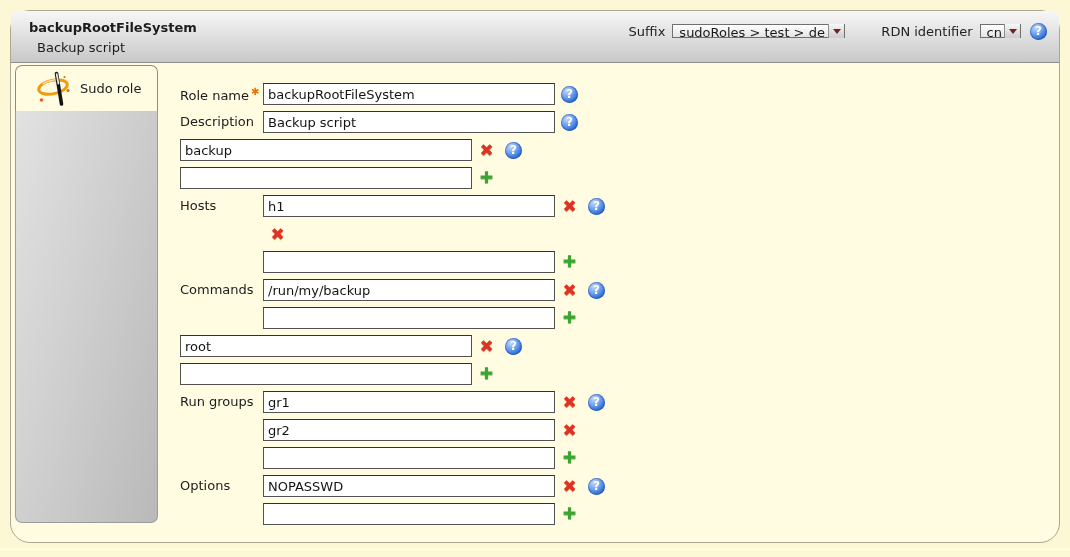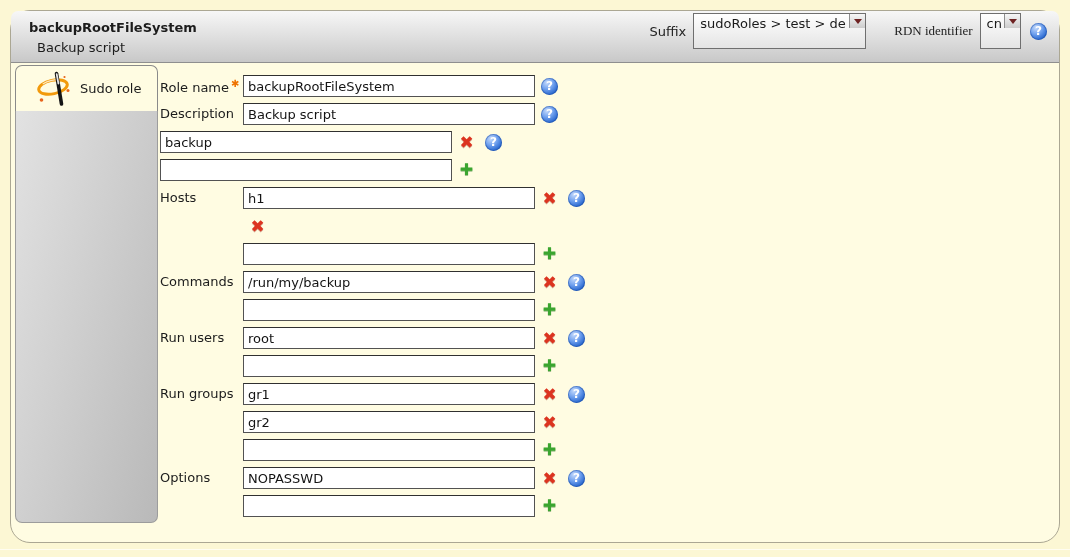--- a/index.html
+++ b/index.html
@@ -23,23 +23,23 @@
     background:linear-gradient(#f7f7f7,#c8c8c8);
     border-bottom:1px solid #8f8f8f;
     border-radius:7px 7px 0 0;
     display:flex; justify-content:space-between;
     padding:7px 12px 0 18px;
   }
   .title { font-weight:bold; margin-top:2px; }
   .subtitle { margin-left:8px; margin-top:5px; }
   .header-right { display:flex; align-items:center; height:24px; margin-top:1px; white-space:nowrap; }
   .hlabel { margin-right:7px; color:#222; }
-  .rdn-label { margin-left:28px;font-family:Liberation Serif, serif; }
+  .rdn-label { margin-left:36px; }
   .select {
-    display:inline-flex; align-items:flex-start; height:36px;
+    display:inline-flex; align-items:center; height:14px;
     border:1px solid #6f6f6f;
     background:linear-gradient(#ffffff,#e4e4e4);
     cursor:default;
   }
   .select-text { padding:2px 2px 0 6px; overflow:hidden; white-space:nowrap; color:#1a1a1a; }
   .select-wide .select-text { width:155px; }
   .select-btn {
     width:16px; border-left:1px solid #8f8f8f;
     background:linear-gradient(#f7f7f7,#cccccc);
     display:flex; align-items:center; justify-content:center;
@@ -75,21 +75,21 @@
     display:flex; align-items:center; gap:9px;
     padding-left:21px; cursor:pointer;
   }
   .sidebar-body {
     height:412px;
     background:linear-gradient(105deg,#e2e2e2,#b9b9b9);
     border:1px solid #9c9c9c; border-top:none;
     border-radius:0 0 7px 7px;
   }
   
-  .form { padding-top:12px; margin-left:2px; }
+  .form { padding-top:20px; margin-left:22px; }
   .group { display:flex; }
   .glabel { width:83px; padding-top:3px; color:#1c1c1c; }
   .req { color:#ef7300; font-size:10px; vertical-align:5px; margin-left:2px; }
   .row { display:flex; align-items:center; height:22px; margin-bottom:6px; }
   .row input {
     width:292px; height:22px;
     border:1px solid #525252; border-top-color:#303030;
     background:#fff; color:#141414;
     font:13px "DejaVu Sans","Liberation Sans",sans-serif;
     padding:0 4px;
@@ -202,21 +202,20 @@
               <span class="icon delete">✖</span>
               <span class="icon help">?</span>
             </div>
             <div class="row">
               <input type="text" style="">
               <span class="icon add">✚</span>
             </div>
           </div>
         </div>
         <div class="group">
-          <div class="glabel"><span>Run users</span></div>
           <div class="rows">
             <div class="row">
               <input type="text" value="root" style="">
               <span class="icon delete">✖</span>
               <span class="icon help">?</span>
             </div>
             <div class="row">
               <input type="text" style="">
               <span class="icon add">✚</span>
             </div>

